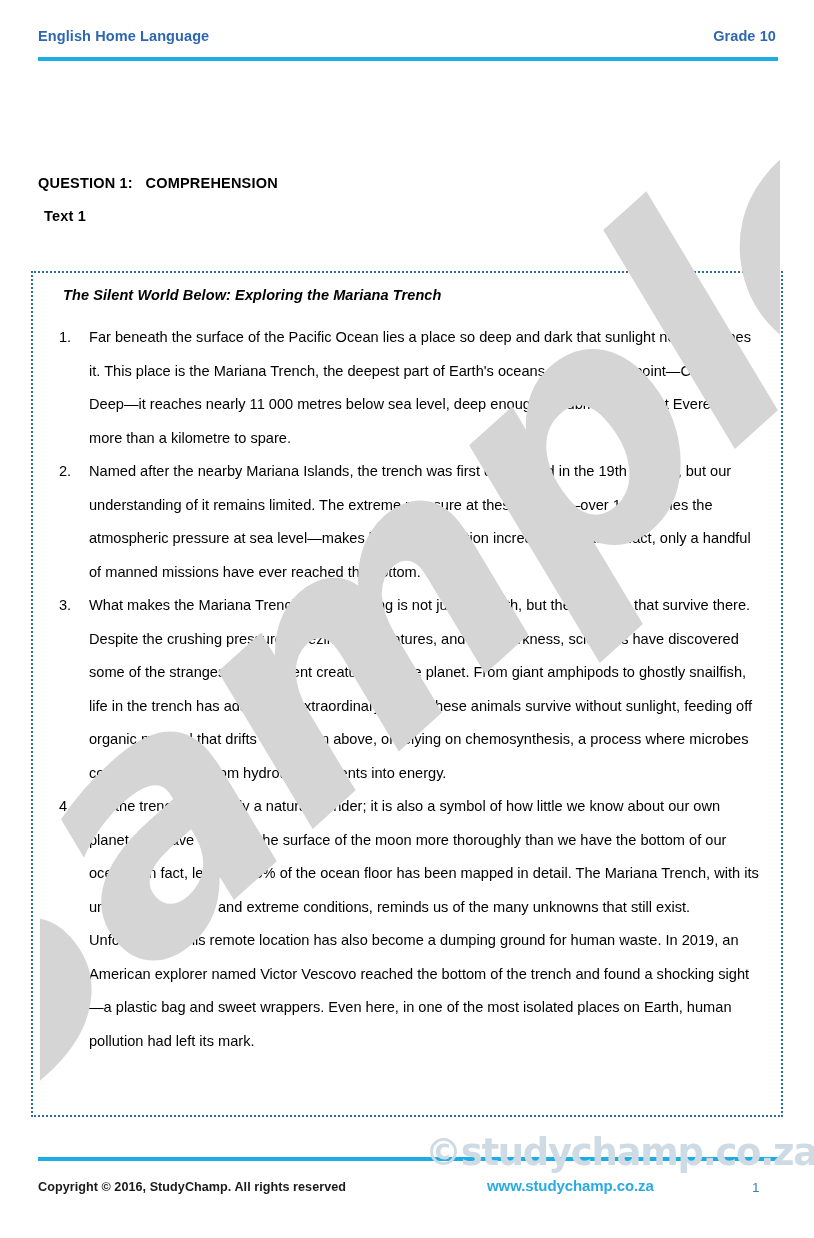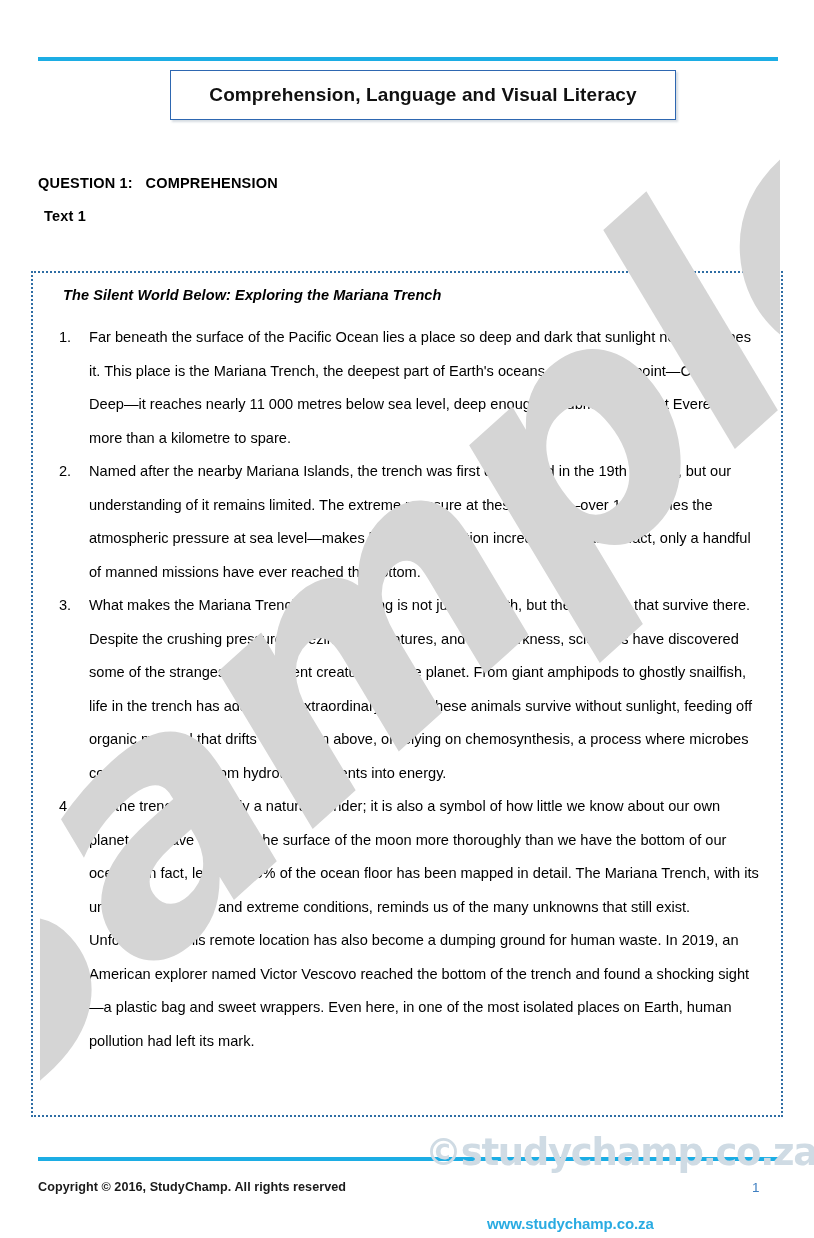--- a/index.html
+++ b/index.html
@@ -159,21 +159,20 @@
   }
   .footer-url {
     position: absolute;
     left: 487px;
     top: 1177px;
     font-size: 15px;
     font-weight: bold;
     color: #29ABE2;
     letter-spacing: -0.1px;
     white-space: nowrap;
-    margin-top: 38px;
   }
   .footer-page-number {
     position: absolute;
     left: 752px;
     top: 1180px;
     font-size: 13.5px;
     color: #3F7FC1;
   }
 
   
@@ -207,25 +206,26 @@
     pointer-events: none;
     z-index: 6;
     font-family: "DejaVu Sans", sans-serif;
   }
 </style>
 </head>
 <body>
 
 <div class="page">
 
+  <div class="header">
+    <span class="header-left">English Home Language</span>
+    <span class="header-right">Grade 10</span>
+  </div>
   <div class="header-rule"></div>
 
-  <div class="title-box">
-    <span class="title-text">Comprehension, Language and Visual Literacy</span>
-  </div>
 
   <div class="question-heading">QUESTION 1:   COMPREHENSION</div>
   <div class="text-label">Text 1</div>
 
   <div class="passage-box">
     <div class="passage-title">The Silent World Below: Exploring the Mariana Trench</div>
     <ol class="passage-list">
       <li class="passage-item">
         <span class="marker">1.</span>
         <span>Far beneath the surface of the Pacific Ocean lies a place so deep and dark that sunlight never touches it. This place is the Mariana Trench, the deepest part of Earth's oceans. At its lowest point—Challenger Deep—it reaches nearly 11 000 metres below sea level, deep enough to submerge Mount Everest with more than a kilometre to spare.</span>

